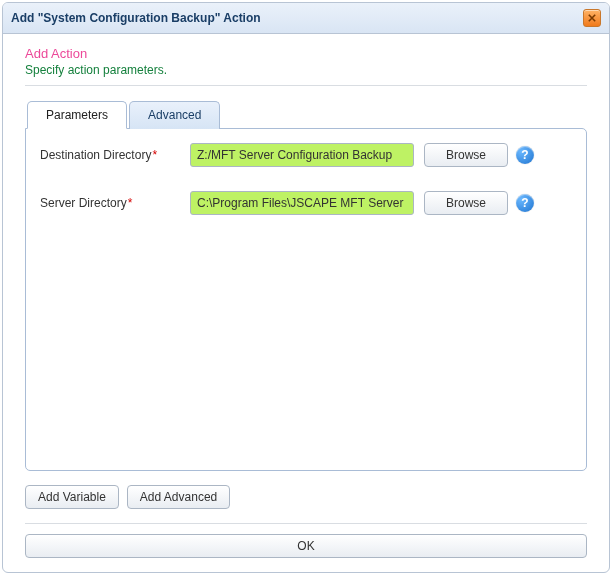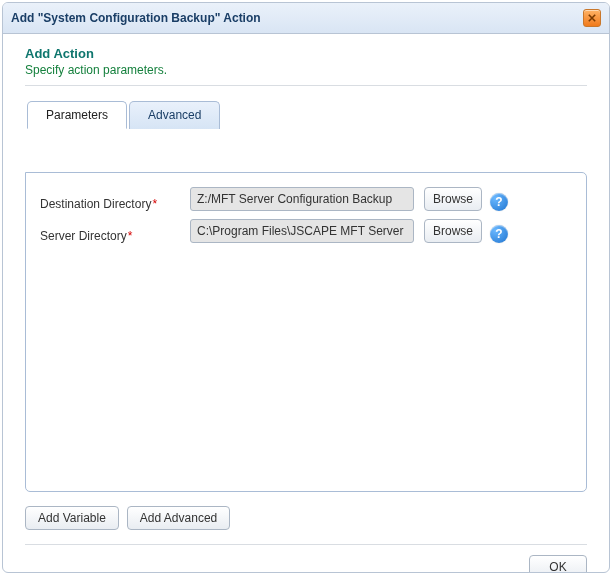--- a/index.html
+++ b/index.html
@@ -56,38 +56,37 @@
   }
   .body {
     flex: 1;
     padding: 12px 22px 14px 22px;
     display: flex;
     flex-direction: column;
     box-sizing: border-box;
   }
   .section-header {
     margin-bottom: 2px;
-    font-weight: bold;
+    font-weight: normal;
     font-size: 13px;
-    color: #0f766e;
+    color: #ec4899;
   }
   .section-sub {
     color: #15803d;
     margin-bottom: 8px;
   }
   .hr {
     border: none;
     border-top: 1px solid #d9dde2;
     margin: 0 0 14px 0;
   }
   .tabs-wrap {
     display: flex;
     flex-direction: column;
     flex: 1;
-    gap: 44px;
   }
   .tabstrip {
     display: flex;
     gap: 0;
     margin-left: 2px;
   }
   .tab {
     padding: 6px 18px;
     border: 1px solid #a9bcd6;
     border-bottom: none;
@@ -110,61 +109,61 @@
     border: 1px solid #a9bcd6;
     border-radius: 0 5px 5px 5px;
     flex: 1;
     padding: 14px 14px;
     box-sizing: border-box;
     min-height: 320px;
     background: #fff;
   }
   .form-row {
     display: flex;
-    align-items: flex-end;
-    margin-bottom: 8px;
+    align-items: center;
+    margin-bottom: 24px;
   }
   .form-label {
     width: 150px;
     color: #333;
   }
   .req {
     color: #d40000;
     margin-left: 1px;
   }
   .form-input {
     flex: 1;
     max-width: 210px;
     height: 20px;
     padding: 1px 6px;
     border: 1px solid #abb6c4;
     border-radius: 3px;
     font-family: inherit;
     font-size: 12px;
     color: #333;
-    background: #e5e5e5;
+    background: #bef264;
   }
   .btn {
     display: inline-flex;
     align-items: center;
     justify-content: center;
     padding: 4px 12px;
     border: 1px solid #abb6c4;
     border-radius: 4px;
     background: linear-gradient(#ffffff, #e9edf2);
     color: #333;
     cursor: pointer;
     font-family: inherit;
     font-size: 12px;
     height: 24px;
     box-sizing: border-box;
   }
   .browse-btn {
     margin-left: 10px;
-    width: 58px;
+    width: 84px;
   }
   .help-icon {
     width: 18px;
     height: 18px;
     margin-left: 8px;
     border-radius: 50%;
     background: radial-gradient(circle at 30% 30%, #6ab8ff, #1f74d0);
     display: flex;
     align-items: center;
     justify-content: center;
@@ -180,20 +179,21 @@
   }
   .footer-sep {
     border: none;
     border-top: 1px solid #d9dde2;
     margin: 14px 0 10px 0;
   }
   .footer-right {
     display: flex;
     justify-content: flex-end;
     gap: 8px;
+    flex-direction: column;
   }
   .footer-right .btn { min-width: 58px; }
 </style>
 </head>
 <body>
 
 <div class="dialog">
   <div class="titlebar">
     <span class="title">Add "System Configuration Backup" Action</span>
     <div class="close-btn">

